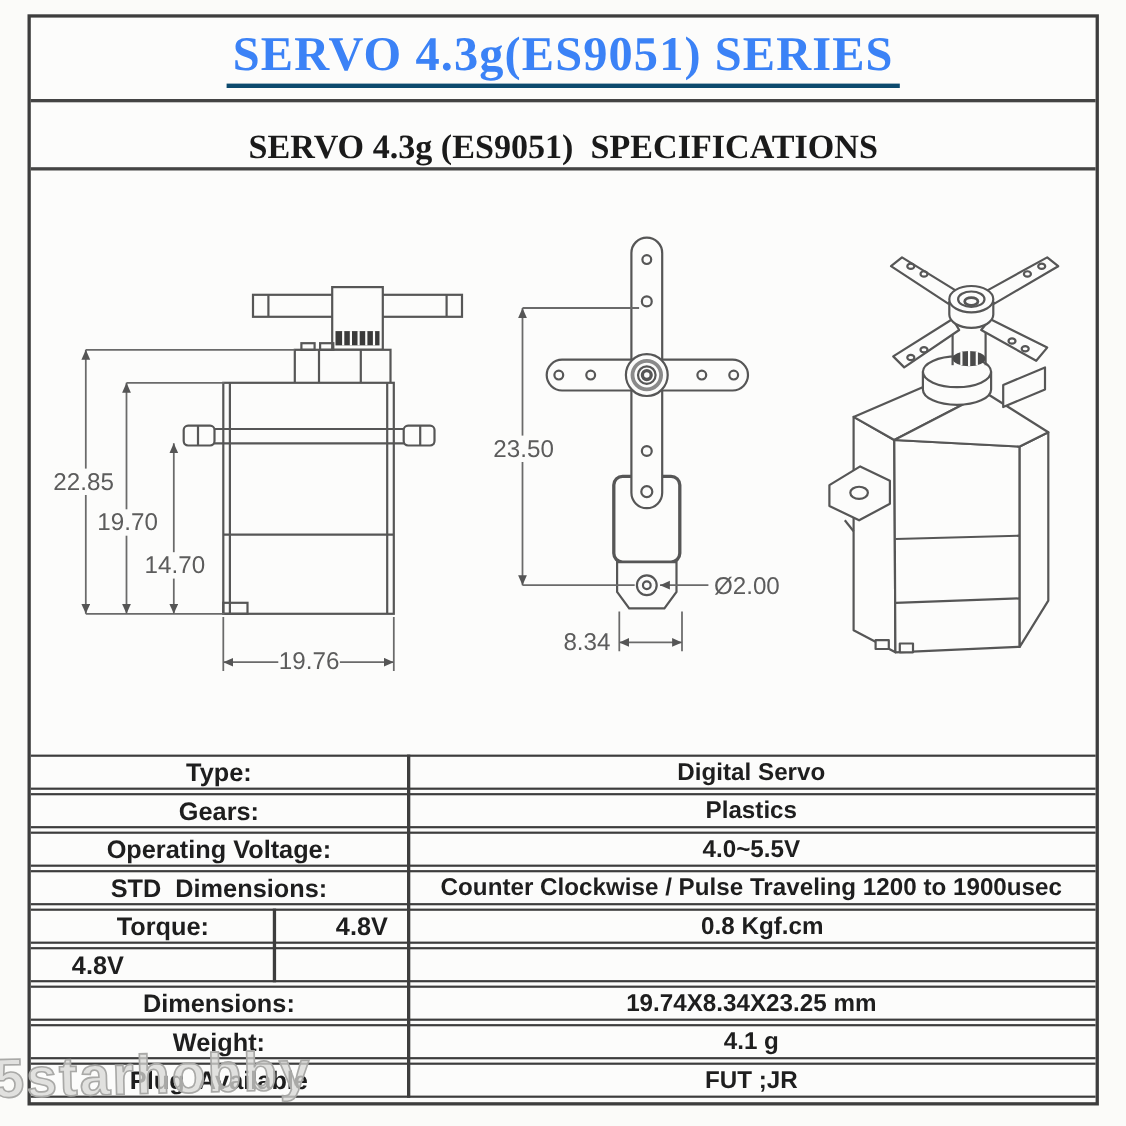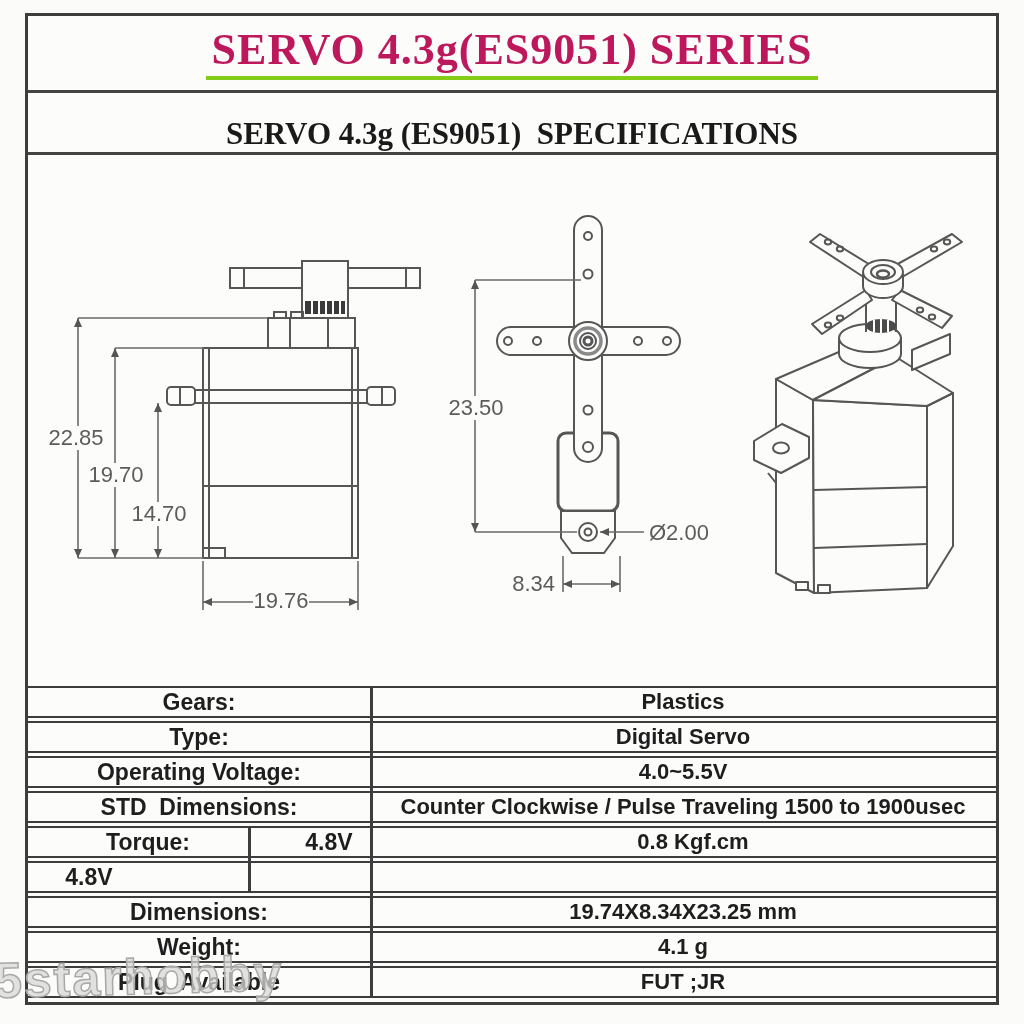--- a/index.html
+++ b/index.html
@@ -6,21 +6,21 @@
   html,body { width:1024px; height:1024px; background:#fbfbf9; overflow:hidden;
               font-family:"Liberation Sans", sans-serif; }
   .sheet { position:absolute; left:0; top:0; width:1024px; height:1024px; }
 
   .frame { position:absolute; left:25px; top:13px; width:974px; height:992px;
            border:3px solid #3d3d3d; background:#fcfcfb; }
 
   .title-band { position:absolute; left:0; top:0; width:100%; height:77px;
                 border-bottom:3px solid #444; display:flex; align-items:center; justify-content:center; }
   .title-text { font-family:"Liberation Serif", serif; font-weight:bold; font-size:44px;
-                color:#be185d; letter-spacing:1px; border-bottom:4px solid #84cc16;
+                color:#3b82f6; letter-spacing:1px; border-bottom:4px solid #0c4a6e;
                 padding:0 6px 1px 6px; line-height:1.1; white-space:pre; }
 
   .subtitle-band { position:absolute; left:0; top:80px; width:100%; height:59px;
                    border-bottom:3px solid #444; display:flex; align-items:flex-end; justify-content:center; }
   .subtitle-text { font-family:"Liberation Serif", serif; font-weight:bold; font-size:31px;
                    color:#1a1a1a; white-space:pre; }
 
   .drawings { position:absolute; left:0; top:142px; width:968px; height:528px; }
 
   
@@ -209,34 +209,34 @@
           <path d="M835,116 L835,128 A20,12 0 0 0 875,128 L875,116" fill="#fcfcfb"></path>
           <ellipse cx="855" cy="114" rx="20" ry="12" fill="#fcfcfb"></ellipse>
           <ellipse cx="855" cy="114" rx="12" ry="7"></ellipse>
           <ellipse cx="855" cy="116" rx="6" ry="3.5" stroke-width="2.5"></ellipse>
         </g>
       </svg>
     </div>
 
     <div class="spec-table">
       <div class="srow">
+        <div class="cell label">Type:</div>
+        <div class="cell value">Digital Servo</div>
+      </div>
+      <div class="srow">
         <div class="cell label">Gears:</div>
         <div class="cell value">Plastics</div>
       </div>
       <div class="srow">
-        <div class="cell label">Type:</div>
-        <div class="cell value">Digital Servo</div>
-      </div>
-      <div class="srow">
         <div class="cell label">Operating Voltage:</div>
         <div class="cell value">4.0~5.5V</div>
       </div>
       <div class="srow">
         <div class="cell label">STD  Dimensions:</div>
-        <div class="cell value">Counter Clockwise / Pulse Traveling 1500 to 1900usec</div>
+        <div class="cell value">Counter Clockwise / Pulse Traveling 1200 to 1900usec</div>
       </div>
       <div class="srow split">
         <div class="cell label">Torque:</div>
         <div class="cell sub">4.8V</div>
         <div class="cell value">0.8 Kgf.cm</div>
       </div>
       <div class="srow split">
         <div class="cell sub">4.8V</div>
       </div>
       <div class="srow">

